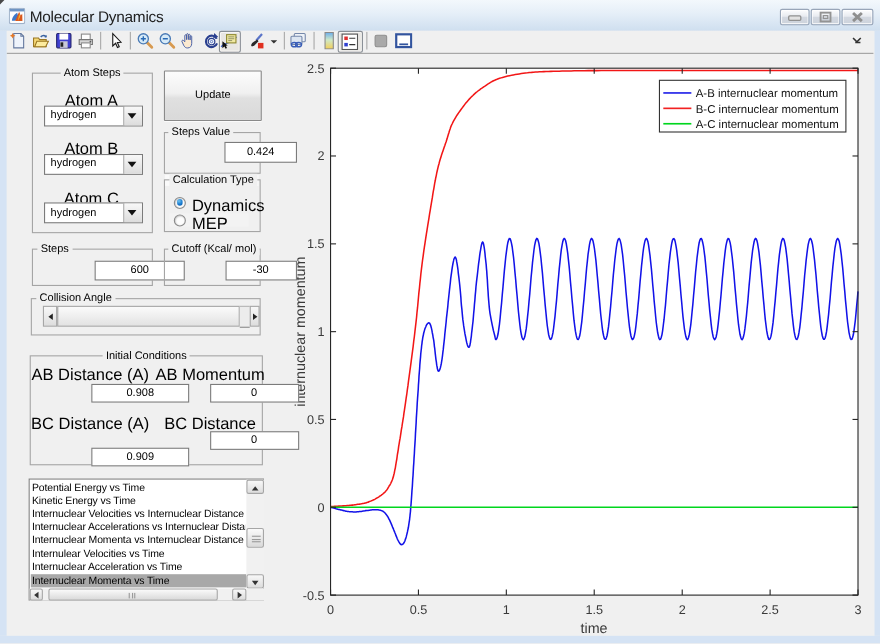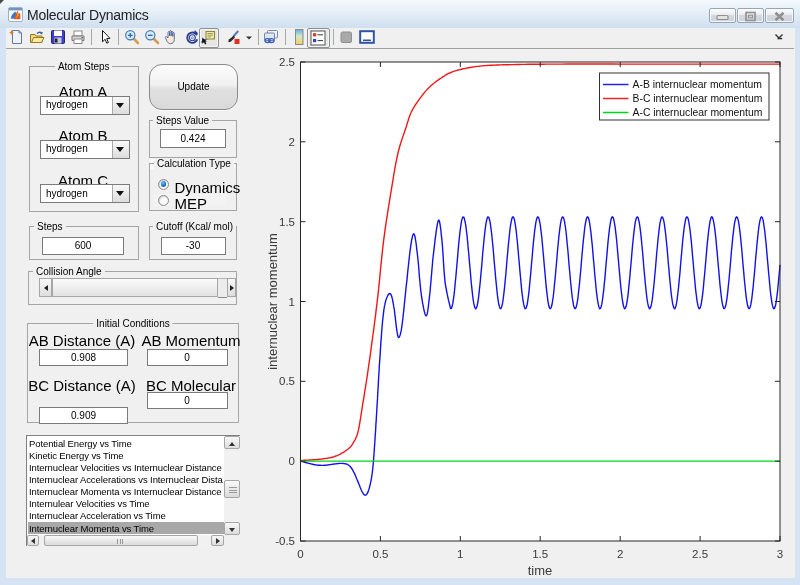--- a/index.html
+++ b/index.html
@@ -16,26 +16,26 @@
 
 #toolbar{left:6px;top:28px;width:788px;height:20px;background:#f0f0f0;}
 #tooldiv{left:6px;top:48px;width:788px;height:1px;background:#9f9f9f;}
 .sep{position:absolute;top:29px;width:1px;height:16px;background:#a8a8a8;}
 .ticon{position:absolute;top:29px;width:16px;height:16px;}
 .pressed{position:absolute;border:1px solid #8a9097;border-radius:2px;background:#e8e6e3;box-shadow:inset 0 0 0 1px #f6f5f3;}
 
 .panel{position:absolute;border:1px solid #a5a5a5;}
 .ptitle{position:absolute;top:-6px;font-size:10px;color:#000;background:#f0f0f0;padding:0 3px;line-height:11px;white-space:nowrap;}
 .lbl{position:absolute;font-size:15px;color:#000;white-space:nowrap;}
-.edit{position:absolute;background:#fff;border:1px solid #7b7b7b;font-size:10px;text-align:center;color:#000;}
+.edit{position:absolute;background:#fff;border:1px solid #7b7b7b;font-size:10px;text-align:center;color:#000;margin-left:44px;}
 .combo{position:absolute;background:#fff;border:1px solid #7b7b7b;}
 .combo .txt{position:absolute;left:5px;top:2.5px;font-size:10px;color:#000;}
 .combo .btn{position:absolute;right:0;top:0;bottom:0;width:16px;background:linear-gradient(#f8f8f8,#dcdcdc);border-left:1px solid #a9a9a9;}
 .combo .btn:after{content:"";position:absolute;left:3px;top:6px;border-left:4.5px solid transparent;border-right:4.5px solid transparent;border-top:5px solid #111;}
-#updatebtn{position:absolute;left:149px;top:64px;width:87px;height:44px;border:1px solid #8a8a8a;border-radius:13px;
+#updatebtn{position:absolute;left:149px;top:64px;width:87px;height:44px;border:1px solid #8a8a8a;border-radius:1px;
  background:linear-gradient(#fcfcfc,#f0f0f0 45%,#e0e0e0 55%,#d9d9d9);box-shadow:0 1px 0 #fbfbfb;
  font-size:10px;color:#000;text-align:center;line-height:44px;}
 .radio{position:absolute;width:9px;height:9px;border-radius:50%;background:#fdfdfd;border:1px solid #8a8a8a;box-shadow:inset 0.5px 0.5px 1.5px #b9b9b9;}
 .radio.sel:after{content:"";position:absolute;left:1.8px;top:1.8px;width:5.5px;height:5.5px;border-radius:50%;
  background:radial-gradient(circle at 35% 30%,#6fc4ef 0%,#1879cf 55%,#0d5ca8);}
 
 #listbox{position:absolute;left:26px;top:435px;width:214px;height:111px;background:#fff;border:1px solid #808080;box-sizing:border-box;}
 #listitems{position:absolute;left:2px;top:1.5px;width:194px;font-size:9.5px;line-height:12.15px;color:#000;white-space:nowrap;overflow:hidden;letter-spacing:-0.1px;}
 #listsel{position:absolute;left:1px;top:85.8px;width:195.5px;height:12.15px;background:#a8a8a8;}
 .sbar{position:absolute;background:#f1f1f1;}
@@ -234,21 +234,21 @@
 </div>
 
 <div class="panel" style="left:27px;top:323px;width:210px;height:98px">
  <div class="ptitle" style="left:50%;transform:translateX(-50%)">Initial Conditions</div>
 </div>
 <div class="lbl" style="left:82px;top:332px;transform:translateX(-50%)">AB Distance (A)</div>
 <div class="lbl" style="left:191px;top:332px;transform:translateX(-50%)">AB Momentum</div>
 <div class="edit" style="left:39px;top:348.5px;width:87px;height:15px;line-height:15px">0.908</div>
 <div class="edit" style="left:146.5px;top:348.5px;width:79px;height:15px;line-height:15px">0</div>
 <div class="lbl" style="left:82px;top:376.5px;transform:translateX(-50%)">BC Distance (A)</div>
-<div class="lbl" style="left:191px;top:376.5px;transform:translateX(-50%)">BC Molecular</div>
+<div class="lbl" style="left:191px;top:376.5px;transform:translateX(-50%)">BC Distance</div>
 <div class="edit" style="left:39px;top:407px;width:87px;height:15px;line-height:15px">0.909</div>
 <div class="edit" style="left:146.5px;top:392px;width:79px;height:15px;line-height:15px">0</div>
 
 <div id="listbox">
  <div id="listsel"></div>
  <div id="listitems">Potential Energy vs Time<br>Kinetic Energy vs Time<br>Internuclear Velocities vs Internuclear Distance<br>Internuclear Accelerations vs Internuclear Distance<br>Internuclear Momenta vs Internuclear Distance<br>Internulear Velocities vs Time<br>Internuclear Acceleration vs Time<br>Internuclear Momenta vs Time</div>
 
  <div class="sbar" style="left:196.5px;top:0;width:16px;height:98.5px">
   <div class="sbtn" style="left:0;top:0;width:16px;height:13px">
         <span class="arr" style="left:4.5px;top:4.5px;border-left:3.5px solid transparent;border-right:3.5px solid transparent;border-bottom:4.5px solid #333"></span>

